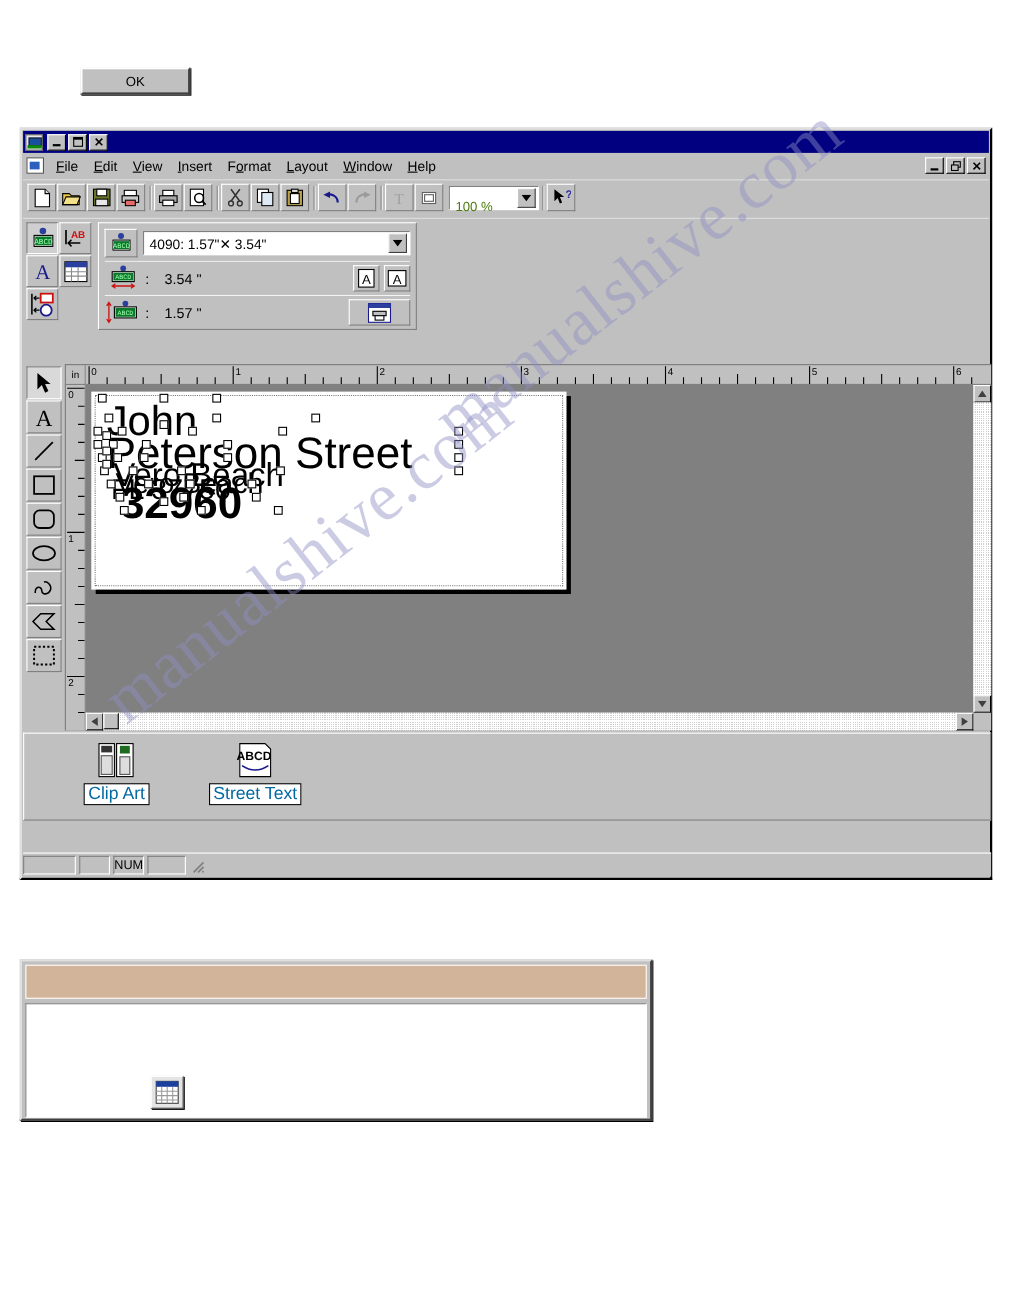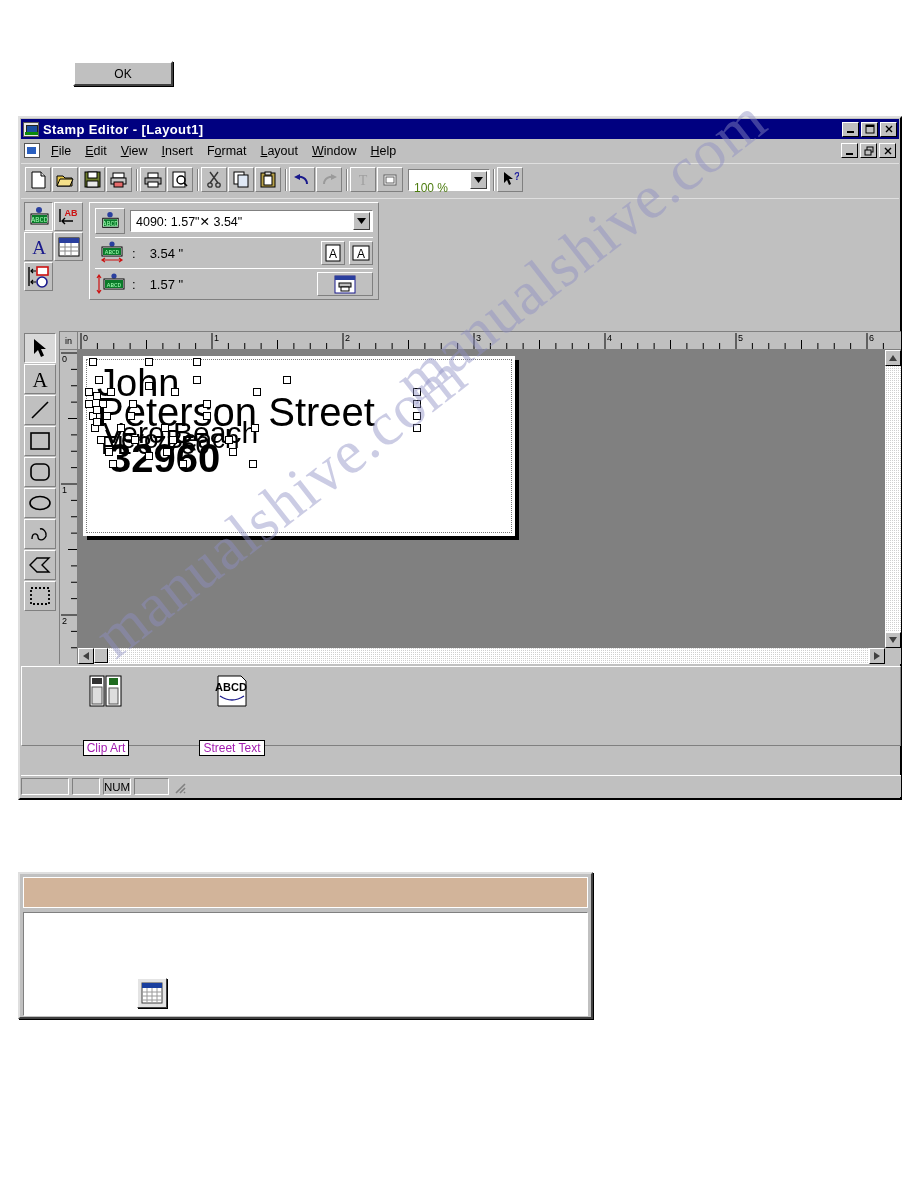--- a/index.html
+++ b/index.html
@@ -330,23 +330,23 @@
   .icon-item {
     display: flex; flex-direction: column; align-items: center;
     margin-right: 30px; width: 96px;
   }
   .icon-art {
     width: 38px; height: 36px; margin-bottom: 3px;
     display: flex; align-items: center; justify-content: center;
   }
   .icon-art.selected { background: #000080; }
   .icon-label {
-    font-size: 12px; background: #ffffff; color: #a21caf;
+    font-size: 16px; background: #ffffff; color: #0369a1;
     padding: 0 3px; border: 1px solid #000;
-    font-family: "Liberation Sans", sans-serif; white-space: nowrap; margin-top: 28px;
+    font-family: "Liberation Sans", sans-serif; white-space: nowrap;
   }
 
   
   .statusbar {
     position: absolute; left: 1px; bottom: 1px; width: 880px; height: 22px;
     background: #c0c0c0; display: flex; align-items: center;
     border-top: 1px solid #fff;
   }
   .status-text {
     font-size: 12px; padding-left: 4px; flex: 1 1 auto; color: #000;
@@ -408,21 +408,20 @@
     <span class="wm1">manualshive.com</span>
     <span class="wm2">manualshive.com</span>
   </div>
 
   <div class="ok-btn">OK</div>
 
   <div class="app-window">
 
     <div class="titlebar">
       <div class="titlebar-icon"></div>
-      <div class="titlebar-text">Stamp Editor - [Layout1]</div>
       <div class="winbtns">
         <div class="winbtn">
           <svg width="10" height="10" viewBox="0 0 10 10">
               <rect x="1" y="7" width="7" height="2" fill="#000"></rect>
             </svg>
         </div>
         <div class="winbtn">
           <svg width="10" height="10" viewBox="0 0 10 10">
               <rect x="1" y="1" width="8" height="8" fill="none" stroke="#000" stroke-width="1"></rect>
               <rect x="1" y="1" width="8" height="2" fill="#000"></rect>

